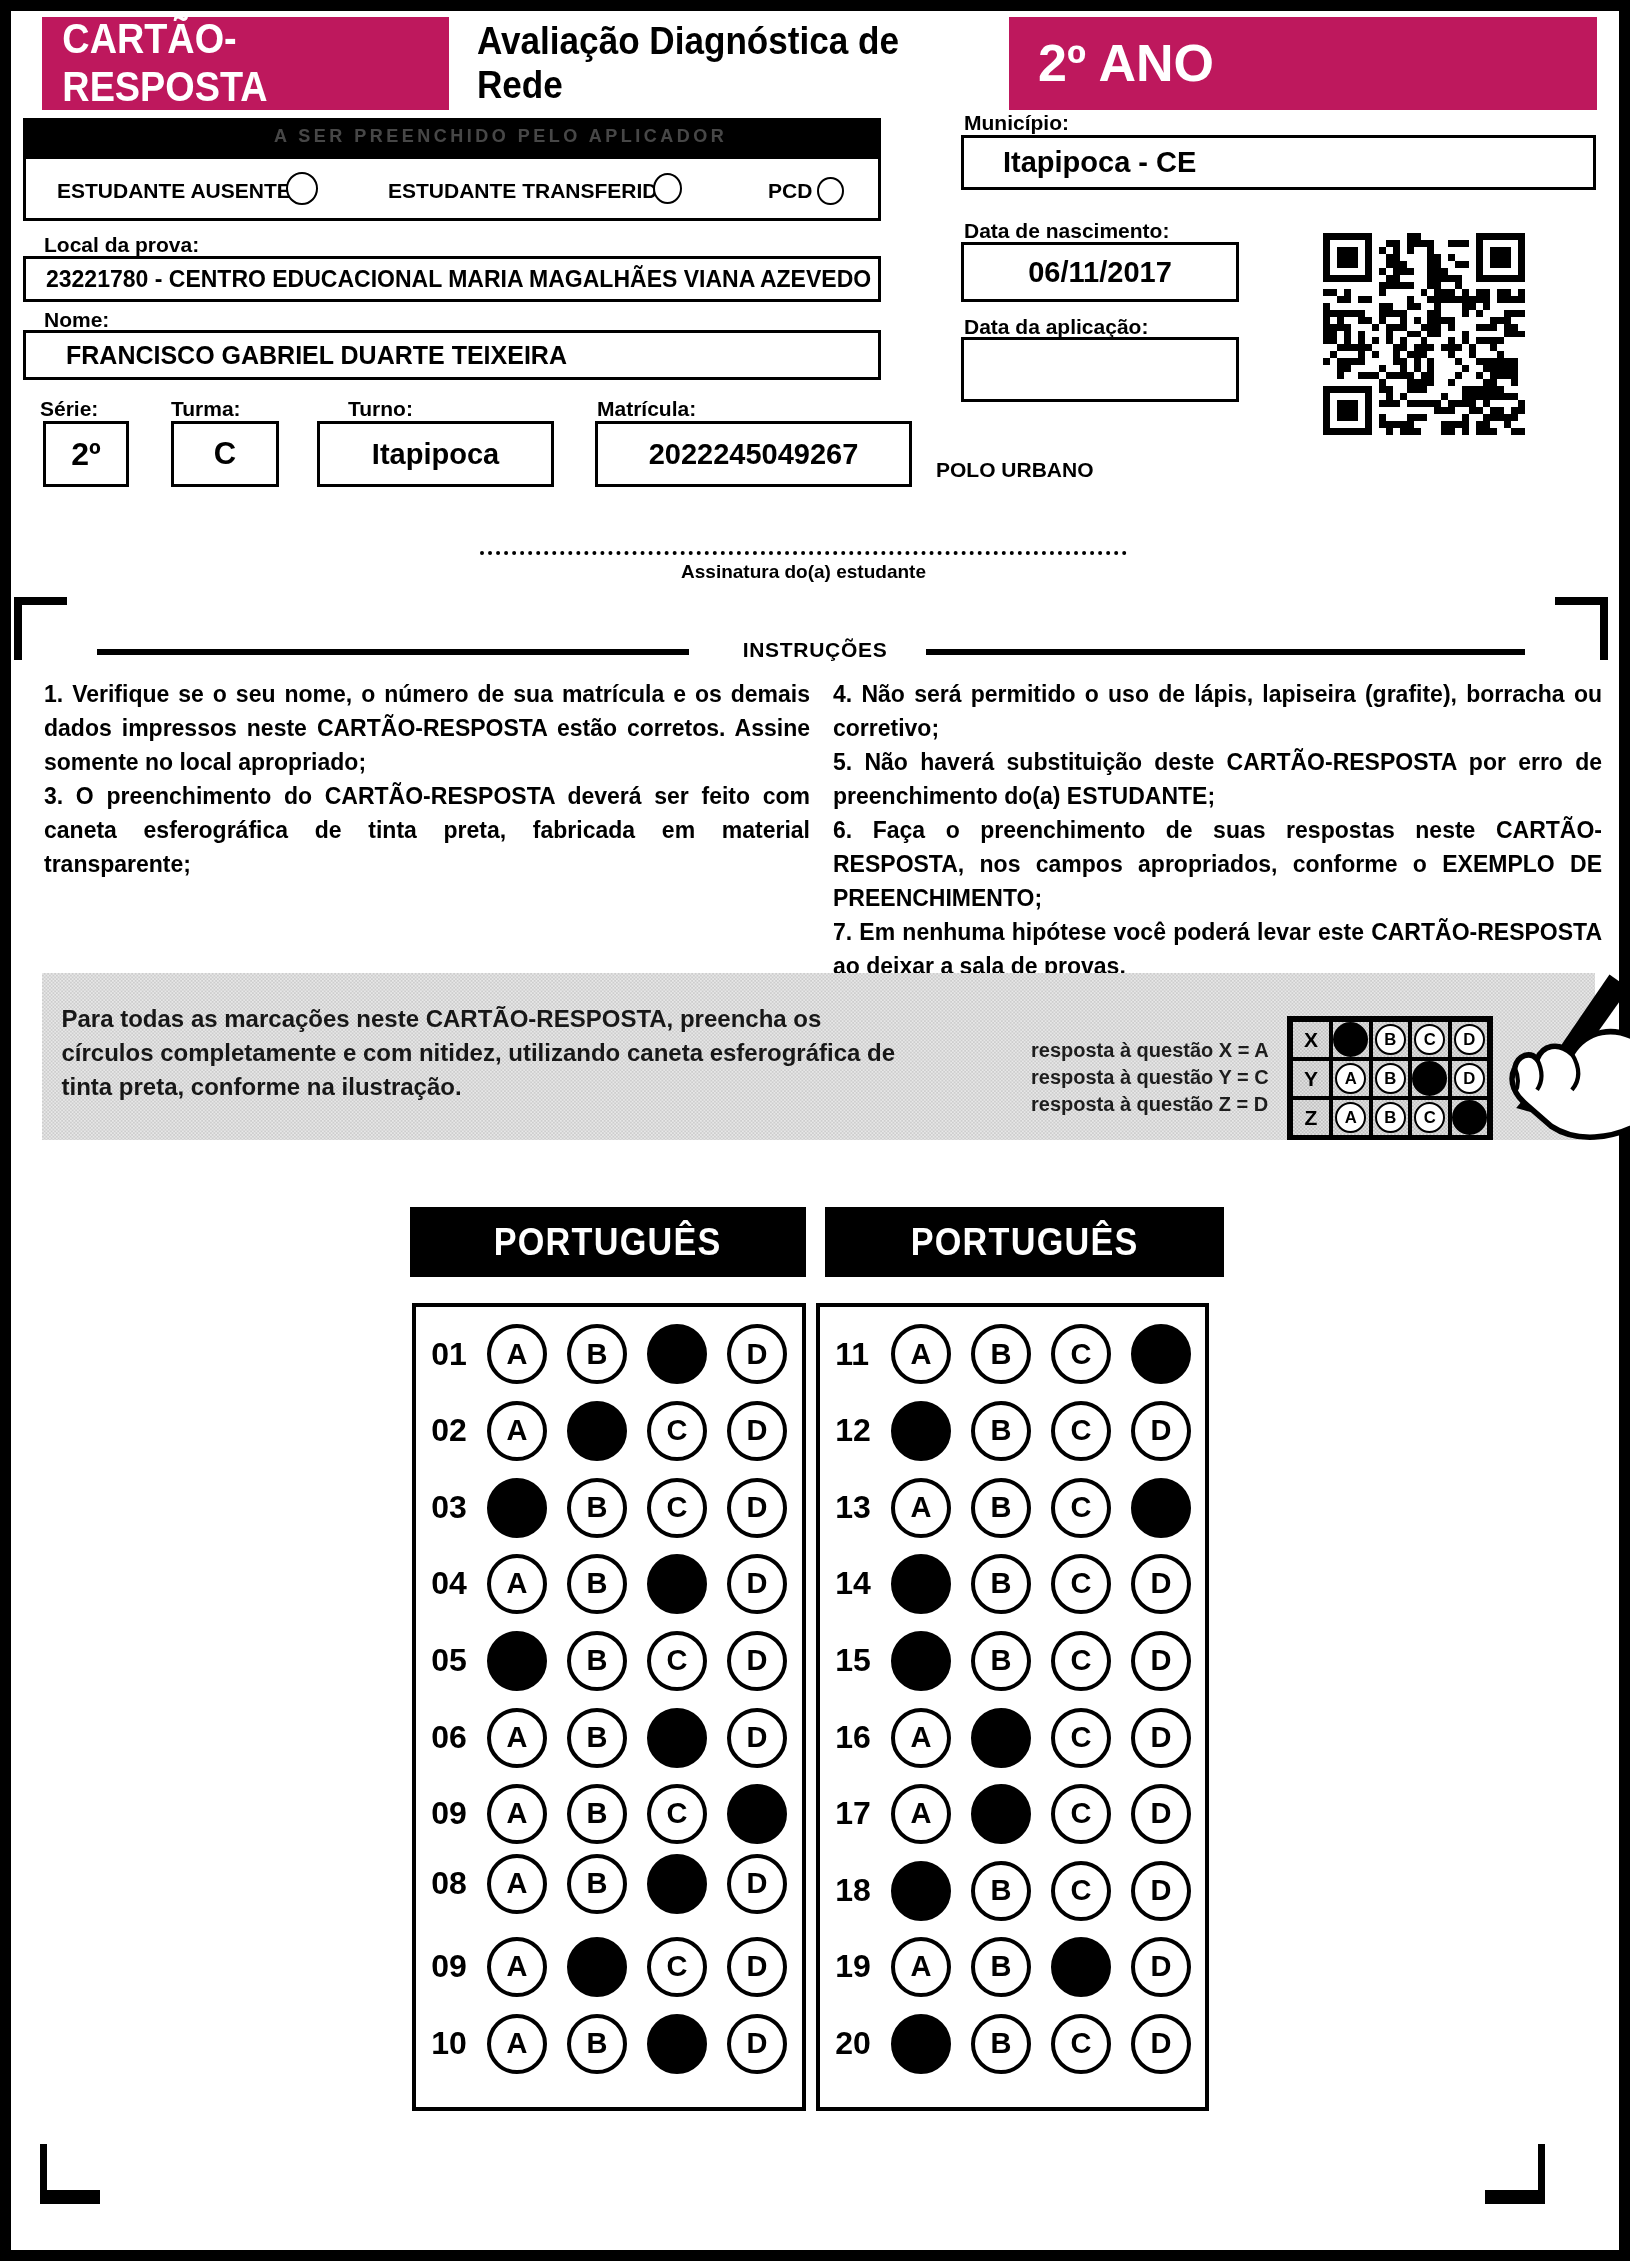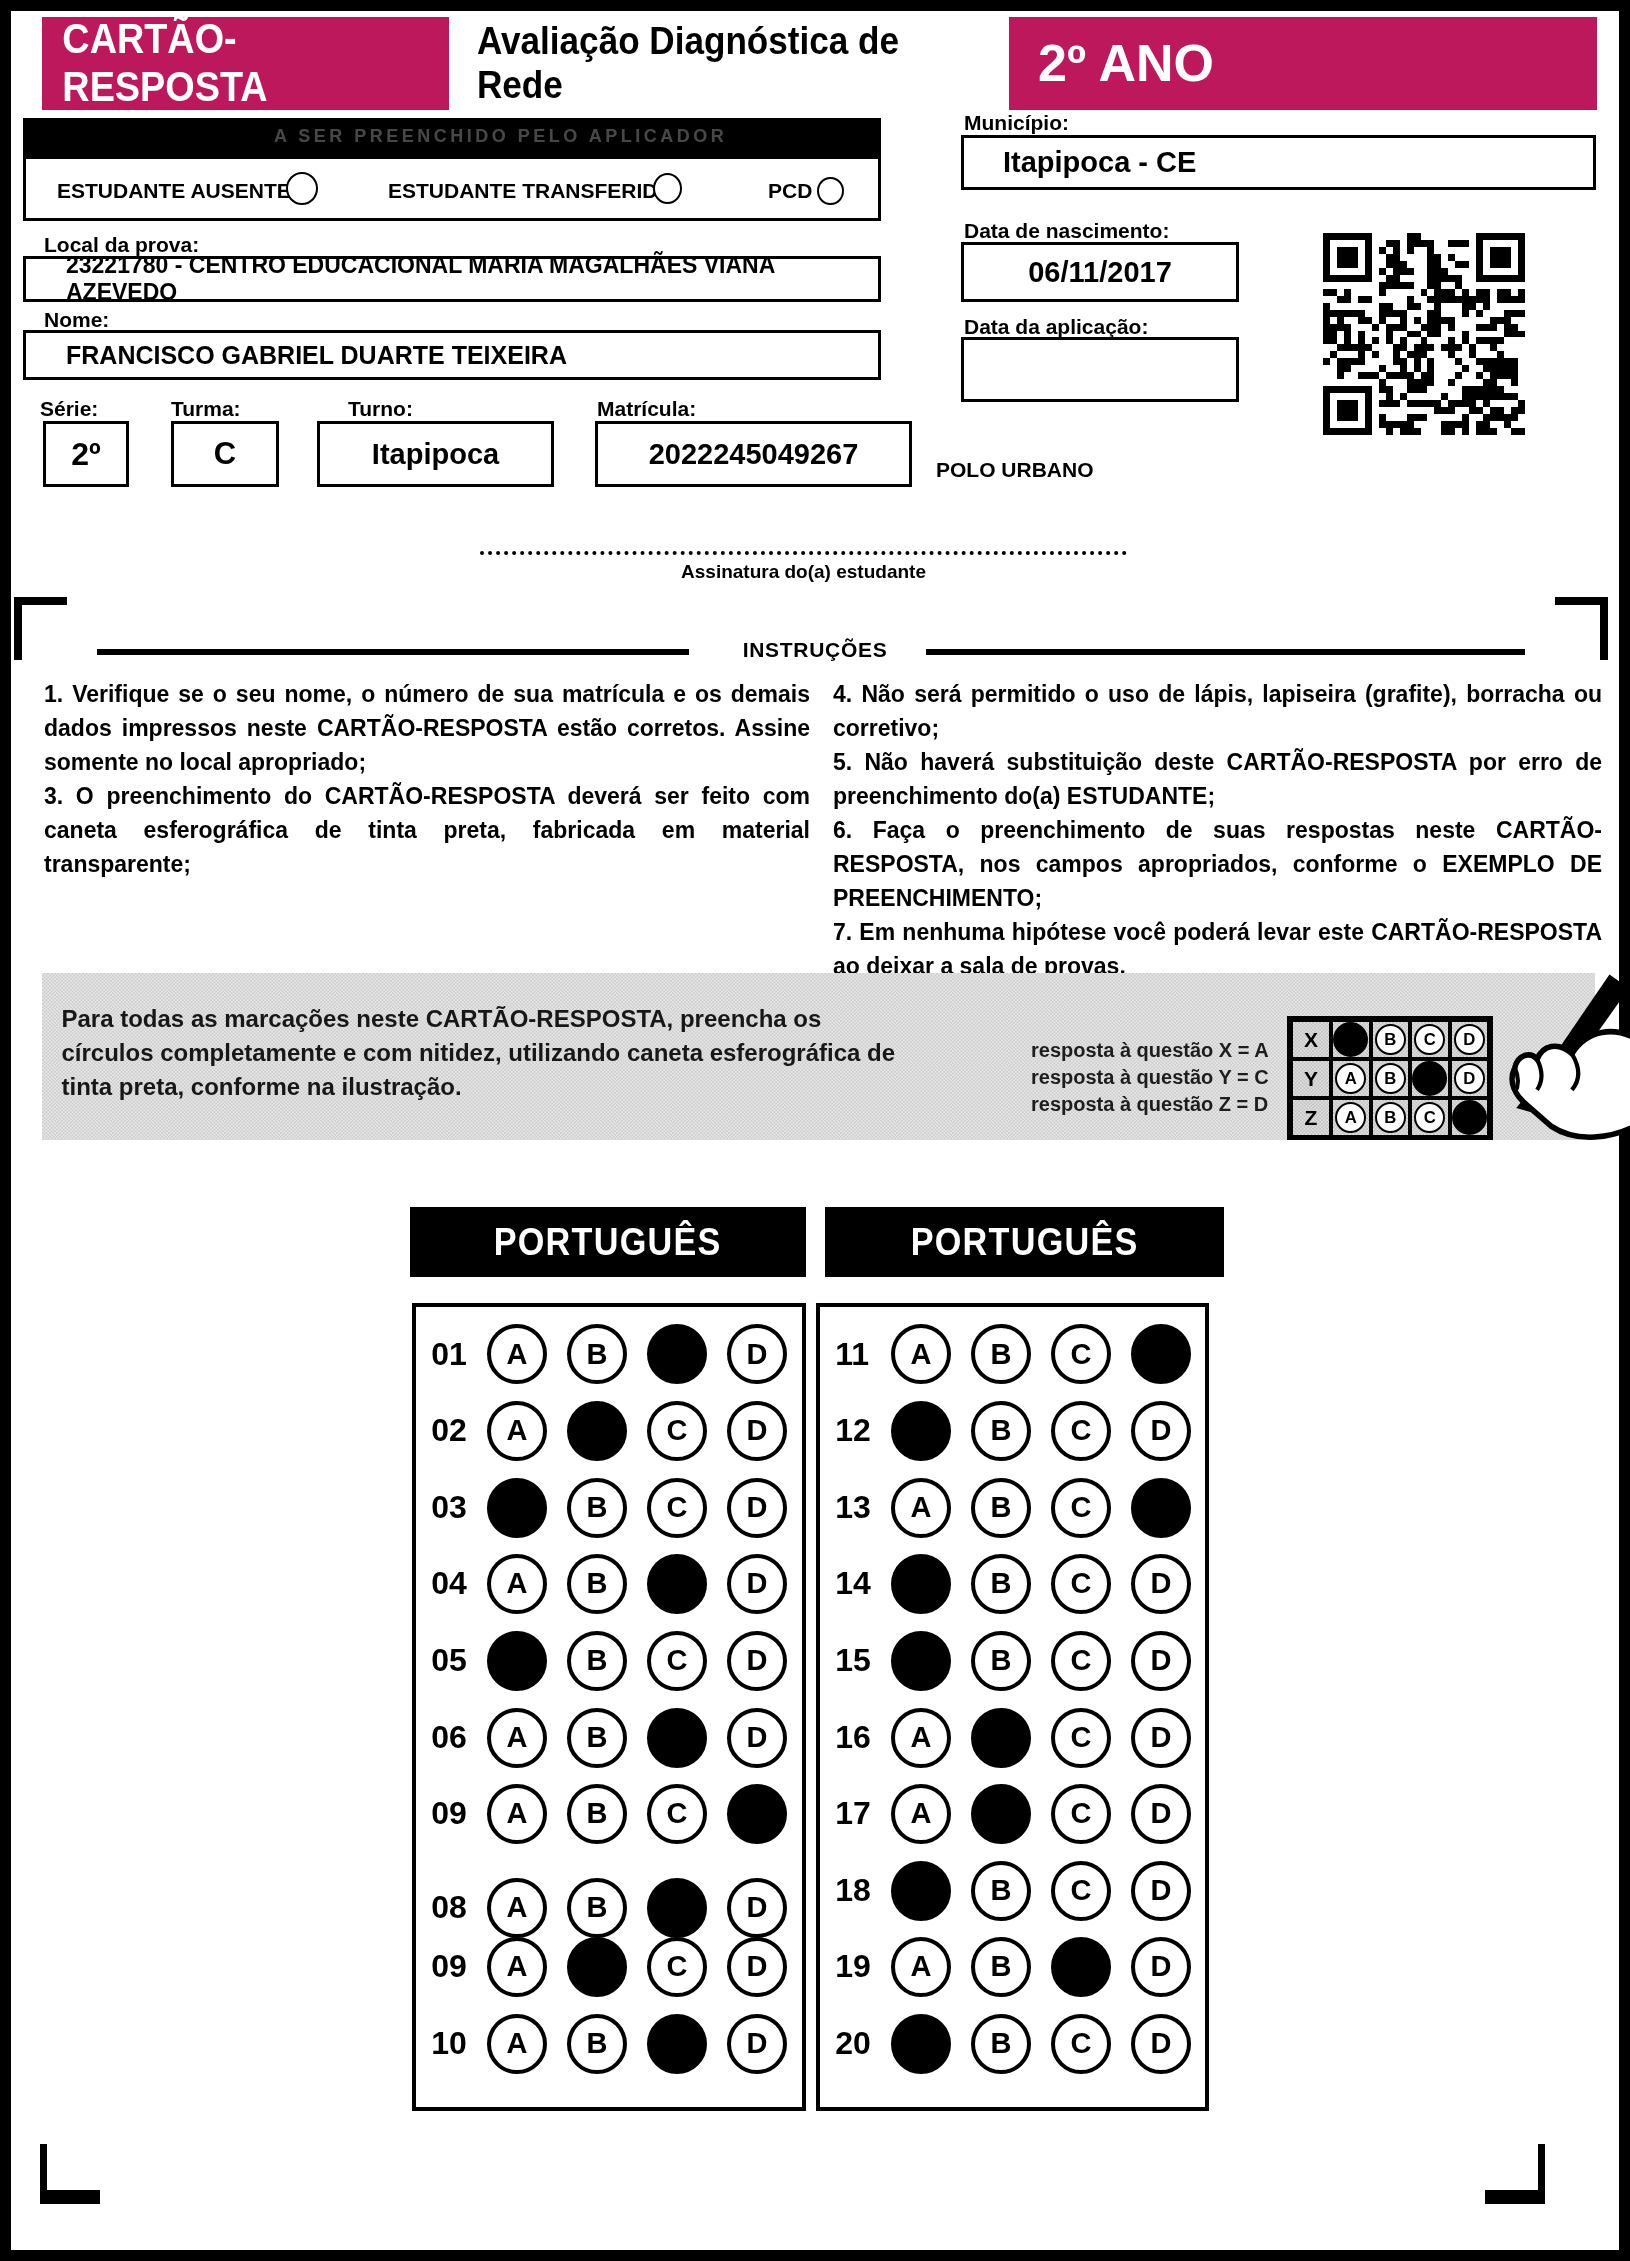--- a/index.html
+++ b/index.html
@@ -84,21 +84,21 @@
   <div class="abs box" style="left:23px;top:156px;width:858px;height:65px;">
     <span class="abs label" style="left:31px;top:19.5px;">ESTUDANTE AUSENTE</span>
     <div class="abs circle" style="left:260px;top:12.5px;width:32px;height:33px;"></div>
     <span class="abs label" style="left:362px;top:19.5px;">ESTUDANTE TRANSFERIDO</span>
     <div class="abs circle" style="left:627px;top:14px;width:29px;height:31px;"></div>
     <span class="abs label" style="left:742px;top:19.5px;">PCD</span>
     <div class="abs circle" style="left:791px;top:18px;width:26.5px;height:28px;"></div>
   </div>
 
   <span class="abs label" style="left:44px;top:233px;">Local da prova:</span>
-  <div class="abs box flexl" style="left:23px;top:256px;width:858px;height:46px;padding-left:40px;">
+  <div class="abs box flexl" style="left:23px;top:256px;width:858px;height:46px;padding-left:20px;">
     <span class="value" style="font-size:23px;">23221780 - CENTRO EDUCACIONAL MARIA MAGALHÃES VIANA AZEVEDO</span>
   </div>
 
   <span class="abs label" style="left:44px;top:308px;">Nome:</span>
   <div class="abs box flexl" style="left:23px;top:330px;width:858px;height:50px;padding-left:40px;">
     <span class="value" style="font-size:25px;">FRANCISCO GABRIEL DUARTE TEIXEIRA</span>
   </div>
 
   <span class="abs label" style="left:40px;top:397px;">Série:</span>
   <span class="abs label" style="left:171px;top:397px;">Turma:</span>
@@ -600,21 +600,21 @@
         <div class="bubble optC filled"></div>
         <div class="bubble optD">D</div>
       </div>
       <div class="q-row" style="top: 476px;">
         <div class="q-num">09</div>
         <div class="bubble optA">A</div>
         <div class="bubble optB">B</div>
         <div class="bubble optC">C</div>
         <div class="bubble optD filled"></div>
       </div>
-      <div class="q-row" style="top: 570px;">
+      <div class="q-row" style="top: 546px;">
         <div class="q-num">08</div>
         <div class="bubble optA">A</div>
         <div class="bubble optB">B</div>
         <div class="bubble optC filled"></div>
         <div class="bubble optD">D</div>
       </div>
       <div class="q-row" style="top: 629px;">
         <div class="q-num">09</div>
         <div class="bubble optA">A</div>
         <div class="bubble optB filled"></div>

